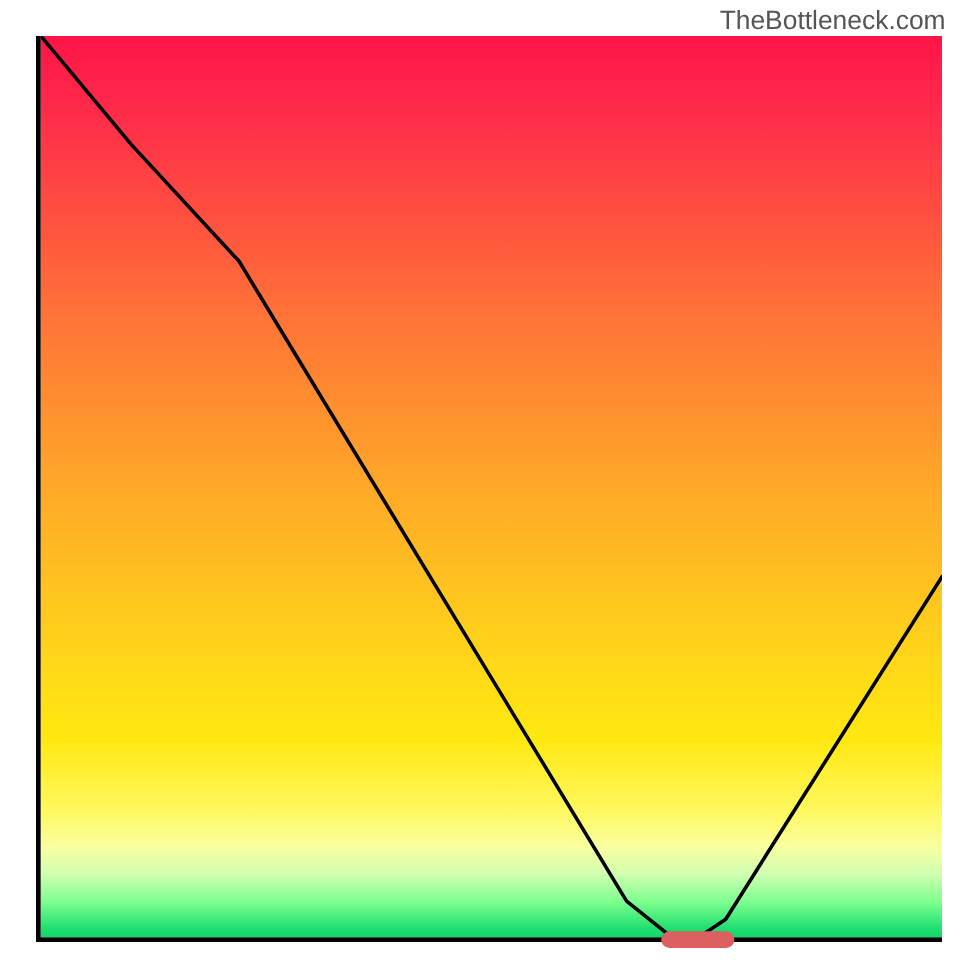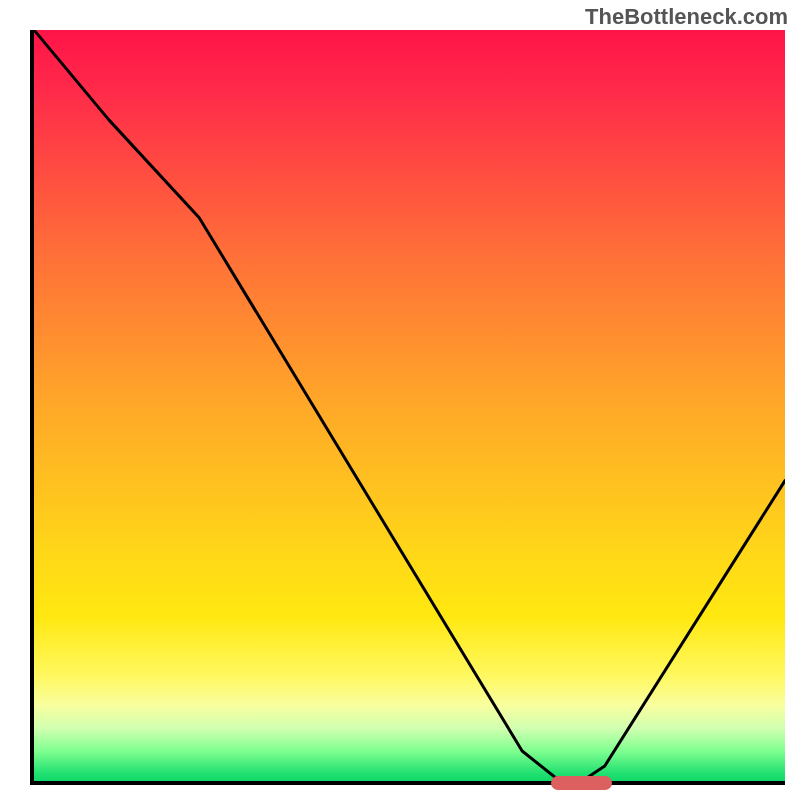--- a/index.html
+++ b/index.html
@@ -9,21 +9,21 @@
     background: #ffffff;
     font-family: Arial, sans-serif;
     position: relative;
     overflow: hidden;
   }
   .watermark {
     position: absolute;
     top: 4px;
     right: 12px;
     font-size: 22px;
-    font-weight: 700;
+    font-weight: 400;
     color: #555555;
     z-index: 10;
     text-align: right;
   }
   .plot-area {
     position: absolute;
     left: 30px;
     top: 30px;
     width: 755px;
     height: 755px;

